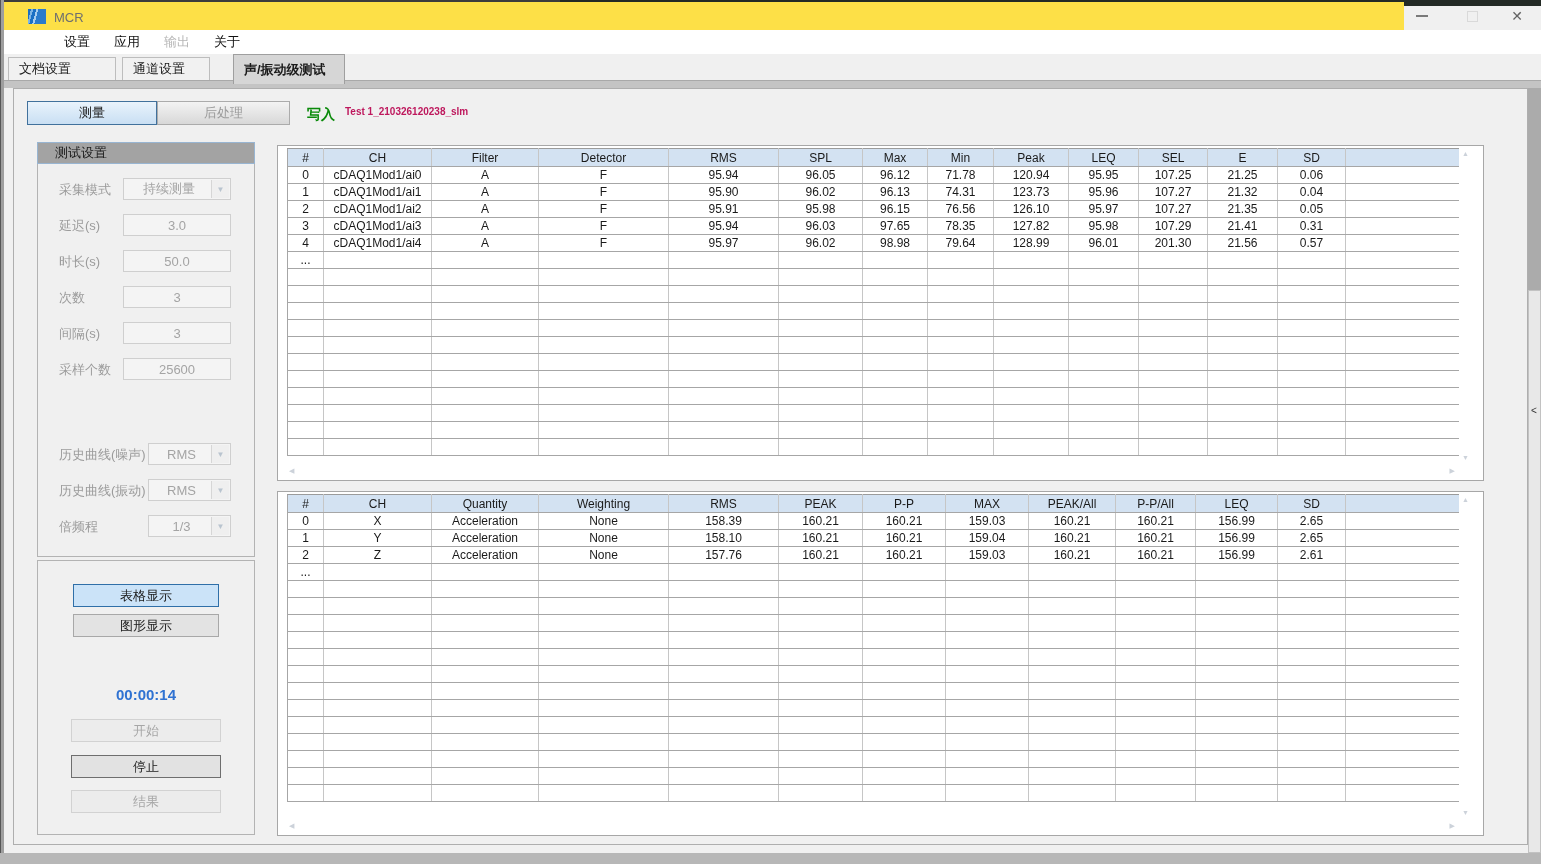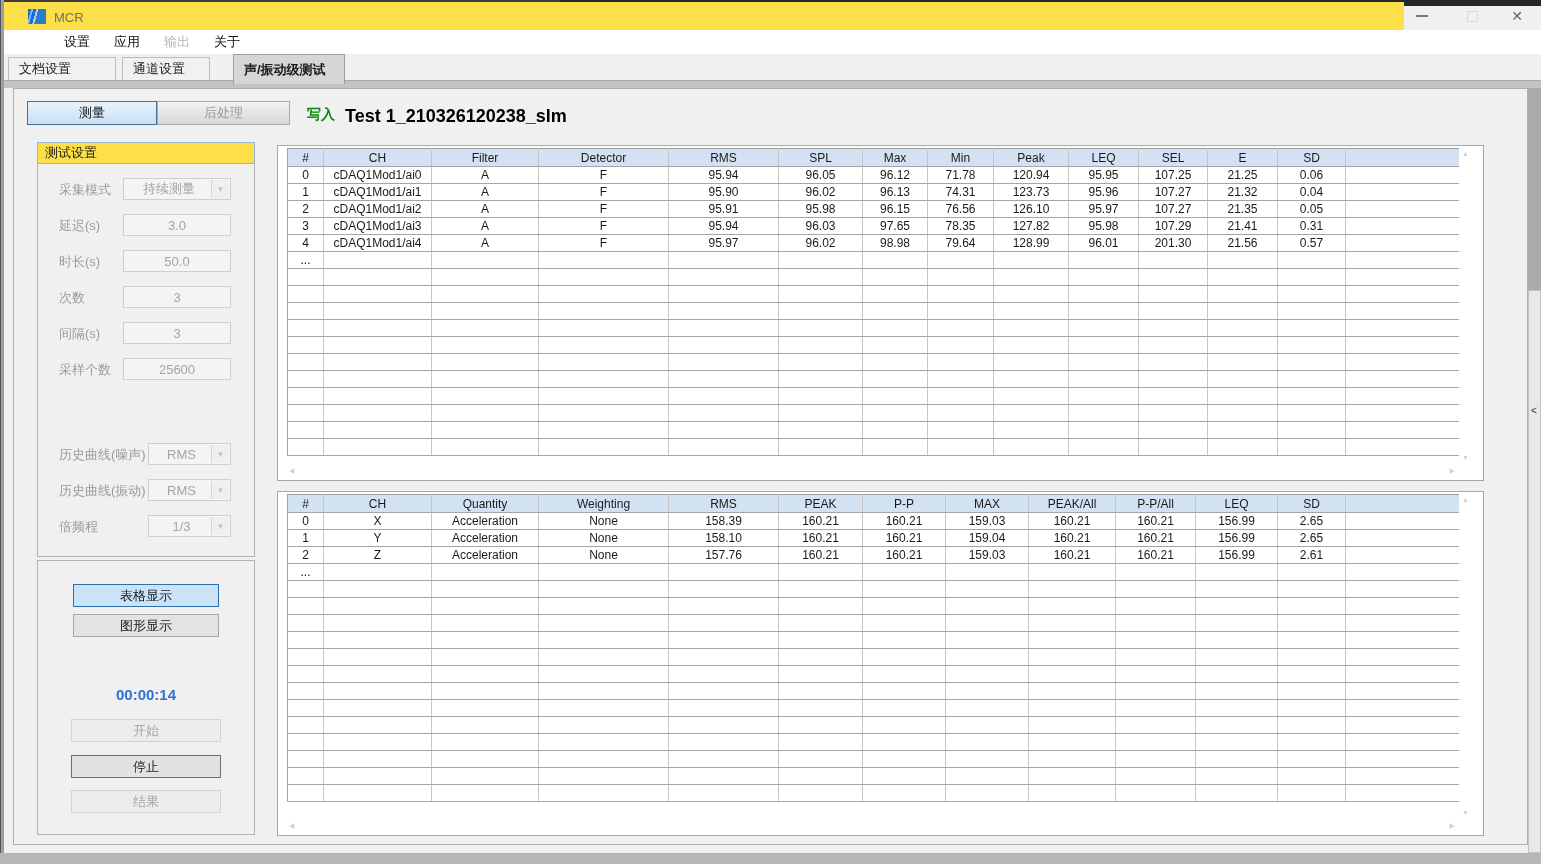--- a/index.html
+++ b/index.html
@@ -47,25 +47,25 @@
   .splitter-glyph { position:absolute; left:1531px; top:405px; font-size:10px; color:#333; }
 
   
   .btn-measure { position:absolute; left:27px; top:101px; width:130px; height:24px;
       background:linear-gradient(#e9f3fc,#c9dff3); border:1px solid #41719c; font-size:13px;
       display:flex; align-items:center; justify-content:center; }
   .btn-postprocess { position:absolute; left:157px; top:101px; width:133px; height:24px;
       background:linear-gradient(#f3f3f3,#d8d8d8); border:1px solid #ababab; font-size:13px; color:#9a9a9a;
       display:flex; align-items:center; justify-content:center; }
   .write-label { position:absolute; left:307px; top:106px; font-size:14px; font-weight:bold; color:#0a8a0a; }
-  .session-name { position:absolute; left:345px; top:106px; font-size:18px; font-weight:bold; color:#000000; }
-
-  
-  .settings-header { position:absolute; left:37px; top:142px; width:218px; height:22px; background:#fde047;
-      border:1px solid #98b5d2; font-size:13px; display:flex; align-items:center; padding-left:7px; }
+  .session-name { position:absolute; left:345px; top:106px; font-size:10px; font-weight:bold; color:#be185d; }
+
+  
+  .settings-header { position:absolute; left:37px; top:142px; width:218px; height:22px; background:#a3a3a3;
+      border:1px solid #98b5d2; font-size:13px; display:flex; align-items:center; padding-left:17px; }
   .settings-box { position:absolute; left:37px; top:164px; width:218px; height:393px; border:1px solid #b3b3b3; border-top:none; background:#f0f0f0; }
   .field-row { position:absolute; left:0; width:218px; height:22px; }
   .field-label { position:absolute; left:21px; top:3px; font-size:13px; color:#9b9b9b; white-space:nowrap; }
   .field-box { position:absolute; top:0; height:22px; background:#f4f4f4; border:1px solid #cfcfcf;
       font-size:13px; color:#a4a4a4; display:flex; align-items:center; justify-content:center; }
   .field-box.wide { left:85px; width:108px; }
   .field-box.narrow { left:110px; width:83px; }
   .dd-arrow { position:absolute; right:1px; top:1px; width:18px; height:18px; background:#efefef; border-left:1px solid #d6d6d6;
       display:flex; align-items:center; justify-content:center; color:#b9c4cf; font-size:8px; }
   .field-box.dropdown { justify-content:flex-start; }

